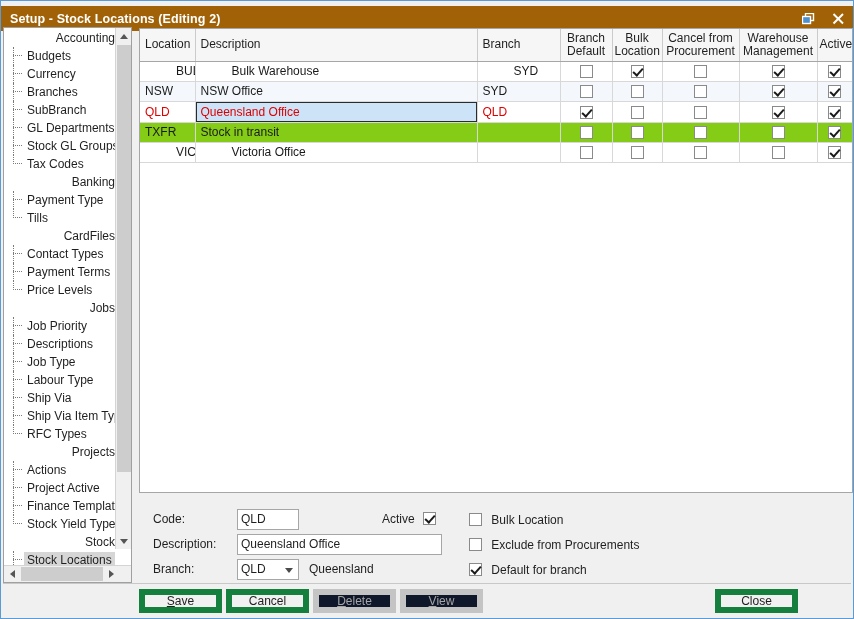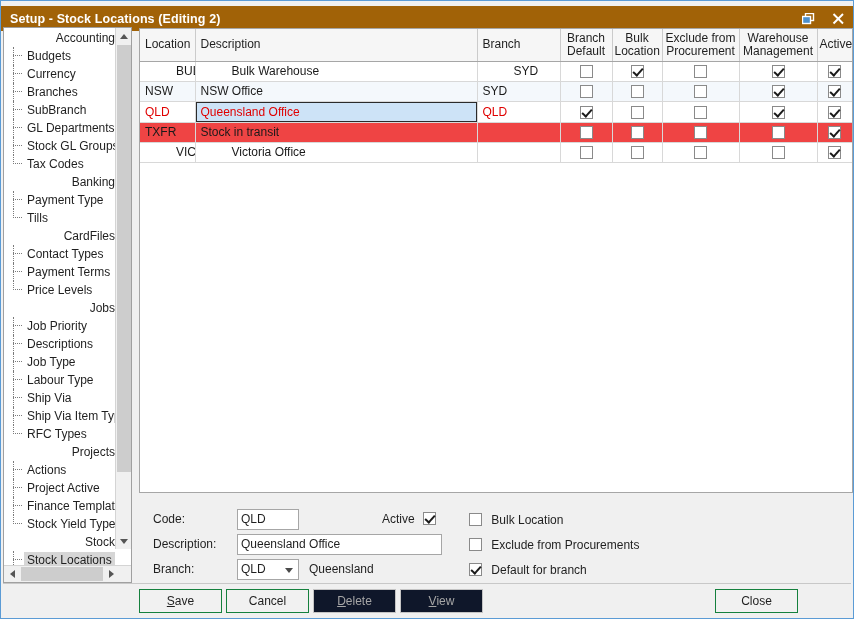--- a/index.html
+++ b/index.html
@@ -161,21 +161,21 @@
     height: 20px;
     font-size: 12px;
     padding: 0 5px;
     vertical-align: middle;
     white-space: nowrap;
     overflow: hidden;
   }
   table.gridtable td.c { text-align: center; padding: 0; }
   tr.r-white td { background: #ffffff; padding-left: 36px; }
   tr.r-alt td { background: #f4f8fc; }
-  tr.r-gray td { background: #ef4444; }
+  tr.r-gray td { background: #84cc16; }
   tr.r-edit td { background: #ffffff; }
   td.red { color: #e00000; }
   .editcell {
     display: block;
     margin: 0 -5px;
     height: 20px;
     line-height: 19px;
     padding-left: 4px;
     background: #cde3f7;
     border: 1px solid #2b2b2b;
@@ -241,21 +241,21 @@
   
   #buttonbar {
     position: absolute; left: 2px; bottom: 2px;
     width: 848px; height: 33px;
     background: #f0f0f0;
     border-top: 1px solid #c8c8c8;
   }
   .btn {
     position: absolute; top: 5px;
     height: 24px;
-    border: 1px solid #15803d;
+    border: 6px solid #15803d;
     background: #f1f1f1;
     font-size: 12px;
     color: #1f1f1f;
     display: flex; align-items: center; justify-content: center;
   }
   .btn.disabled { color: #a6a6a6; border-color: #c4c4c4; background: #0f172a; }
   .btn u { text-decoration: underline; }
 </style>
 </head>
 <body>
@@ -346,21 +346,21 @@
         <col style="width:78px">
           <col style="width:35px">
       </colgroup>
       <thead>
         <tr>
           <th class="l">Location</th>
           <th class="l">Description</th>
           <th class="l">Branch</th>
           <th class="c">Branch Default</th>
           <th class="c">Bulk Location</th>
-          <th class="c">Exclude from Procurement</th>
+          <th class="c">Cancel from Procurement</th>
           <th class="c">Warehouse Management</th>
           <th class="c">Active</th>
         </tr>
       </thead>
       <tbody id="grid-body">
           <tr class="r-white">
             <td>BULK</td>
             <td>Bulk Warehouse</td>
             <td>SYD</td>
             <td class="c"><span class="cb"></span></td>

